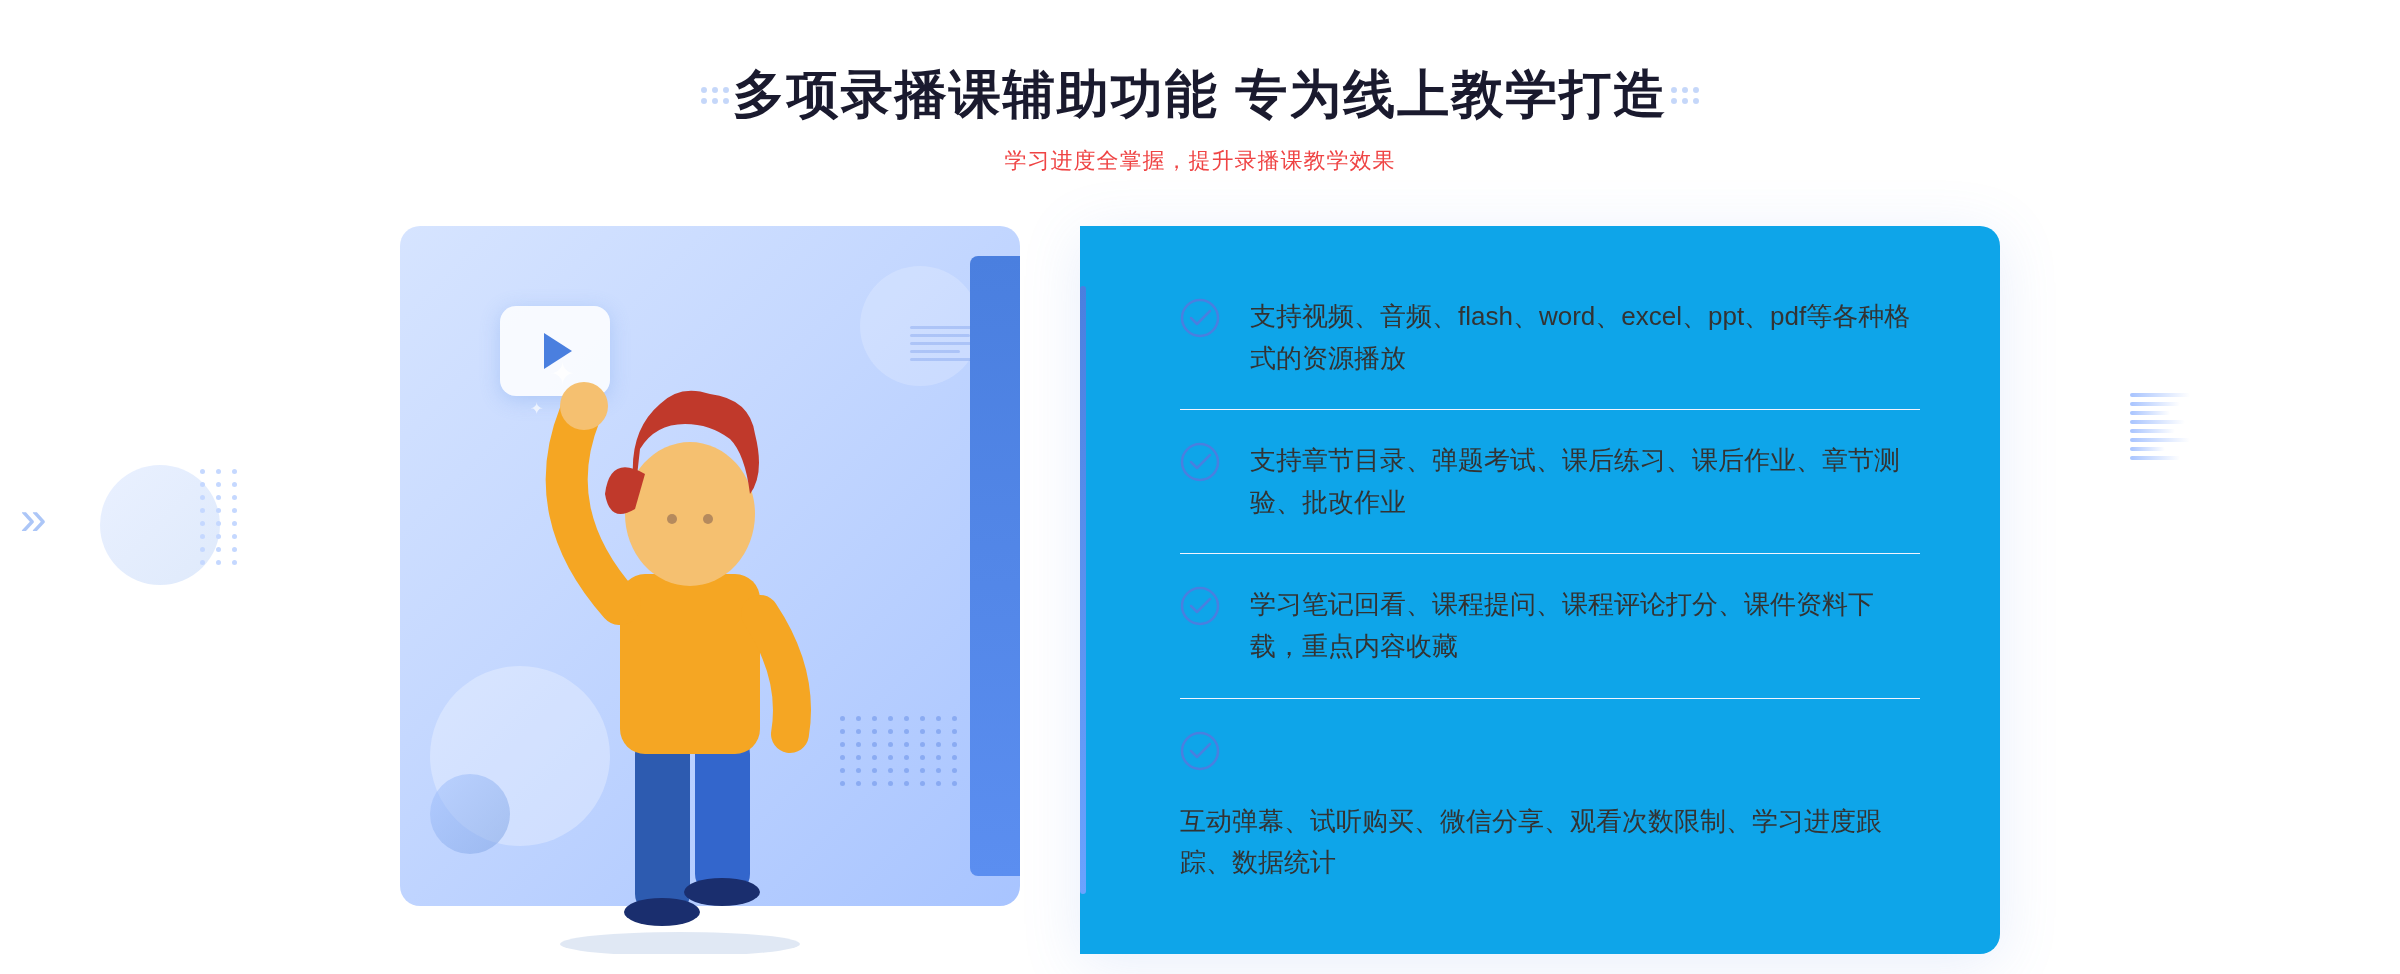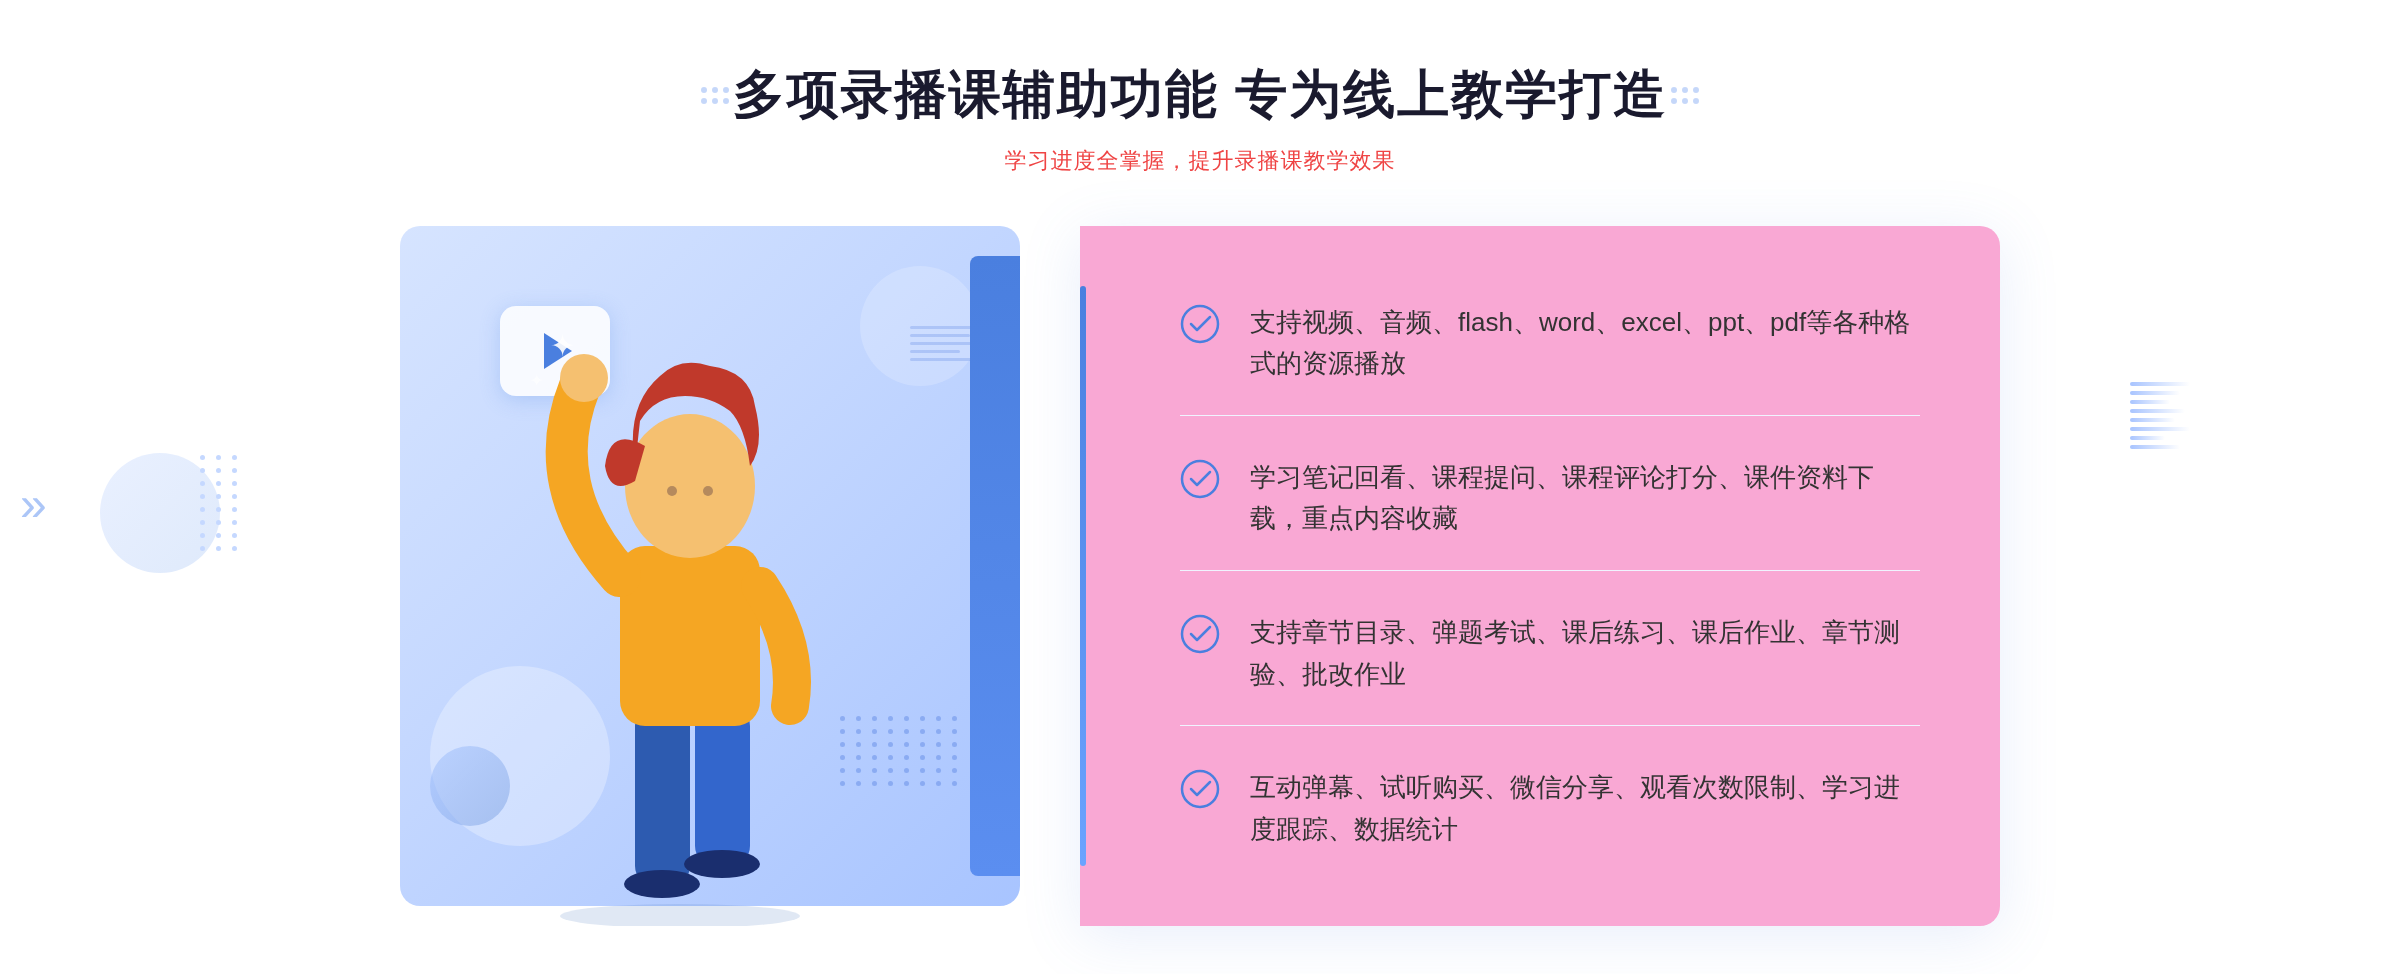--- a/index.html
+++ b/index.html
@@ -174,21 +174,21 @@
       position: absolute;
       bottom: 0;
       left: 80px;
       width: 420px;
       height: 620px;
     }
 
     
     .right-panel {
       flex: 1;
-      background: #f9a8d4;
+      background: #0ea5e9;
       border-radius: 0 20px 20px 0;
       box-shadow: 0 10px 60px rgba(100,140,230,0.15);
       padding: 40px 80px 40px 100px;
       display: flex;
       flex-direction: column;
       justify-content: space-around;
       position: relative;
       z-index: 2;
     }
 
@@ -207,20 +207,21 @@
     .feature-item {
       display: flex;
       align-items: flex-start;
       gap: 30px;
       padding: 30px 0;
       border-bottom: 1px solid #f0f4ff;
     }
 
     .feature-item:last-child {
       border-bottom: none;
+      flex-direction: column;
     }
 
     .check-icon {
       width: 40px;
       height: 40px;
       flex-shrink: 0;
       margin-top: 2px;
     }
 
     .check-icon svg {
@@ -535,31 +536,31 @@
         <span class="feature-text">支持视频、音频、flash、word、excel、ppt、pdf等各种格式的资源播放</span>
       </div>
 
       <div class="feature-item">
         <div class="check-icon">
           <svg viewBox="0 0 40 40" fill="none" xmlns="http://www.w3.org/2000/svg">
             <circle cx="20" cy="20" r="18" stroke="#4a7fdf" stroke-width="2.5"></circle>
             <path d="M 11 20 L 17 26 L 30 13" stroke="#4a7fdf" stroke-width="2.5" stroke-linecap="round" stroke-linejoin="round"></path>
           </svg>
         </div>
-        <span class="feature-text">学习笔记回看、课程提问、课程评论打分、课件资料下载，重点内容收藏</span>
+        <span class="feature-text">支持章节目录、弹题考试、课后练习、课后作业、章节测验、批改作业</span>
       </div>
 
       <div class="feature-item">
         <div class="check-icon">
           <svg viewBox="0 0 40 40" fill="none" xmlns="http://www.w3.org/2000/svg">
             <circle cx="20" cy="20" r="18" stroke="#4a7fdf" stroke-width="2.5"></circle>
             <path d="M 11 20 L 17 26 L 30 13" stroke="#4a7fdf" stroke-width="2.5" stroke-linecap="round" stroke-linejoin="round"></path>
           </svg>
         </div>
-        <span class="feature-text">支持章节目录、弹题考试、课后练习、课后作业、章节测验、批改作业</span>
+        <span class="feature-text">学习笔记回看、课程提问、课程评论打分、课件资料下载，重点内容收藏</span>
       </div>
 
       <div class="feature-item">
         <div class="check-icon">
           <svg viewBox="0 0 40 40" fill="none" xmlns="http://www.w3.org/2000/svg">
             <circle cx="20" cy="20" r="18" stroke="#4a7fdf" stroke-width="2.5"></circle>
             <path d="M 11 20 L 17 26 L 30 13" stroke="#4a7fdf" stroke-width="2.5" stroke-linecap="round" stroke-linejoin="round"></path>
           </svg>
         </div>
         <span class="feature-text">互动弹幕、试听购买、微信分享、观看次数限制、学习进度跟踪、数据统计</span>

